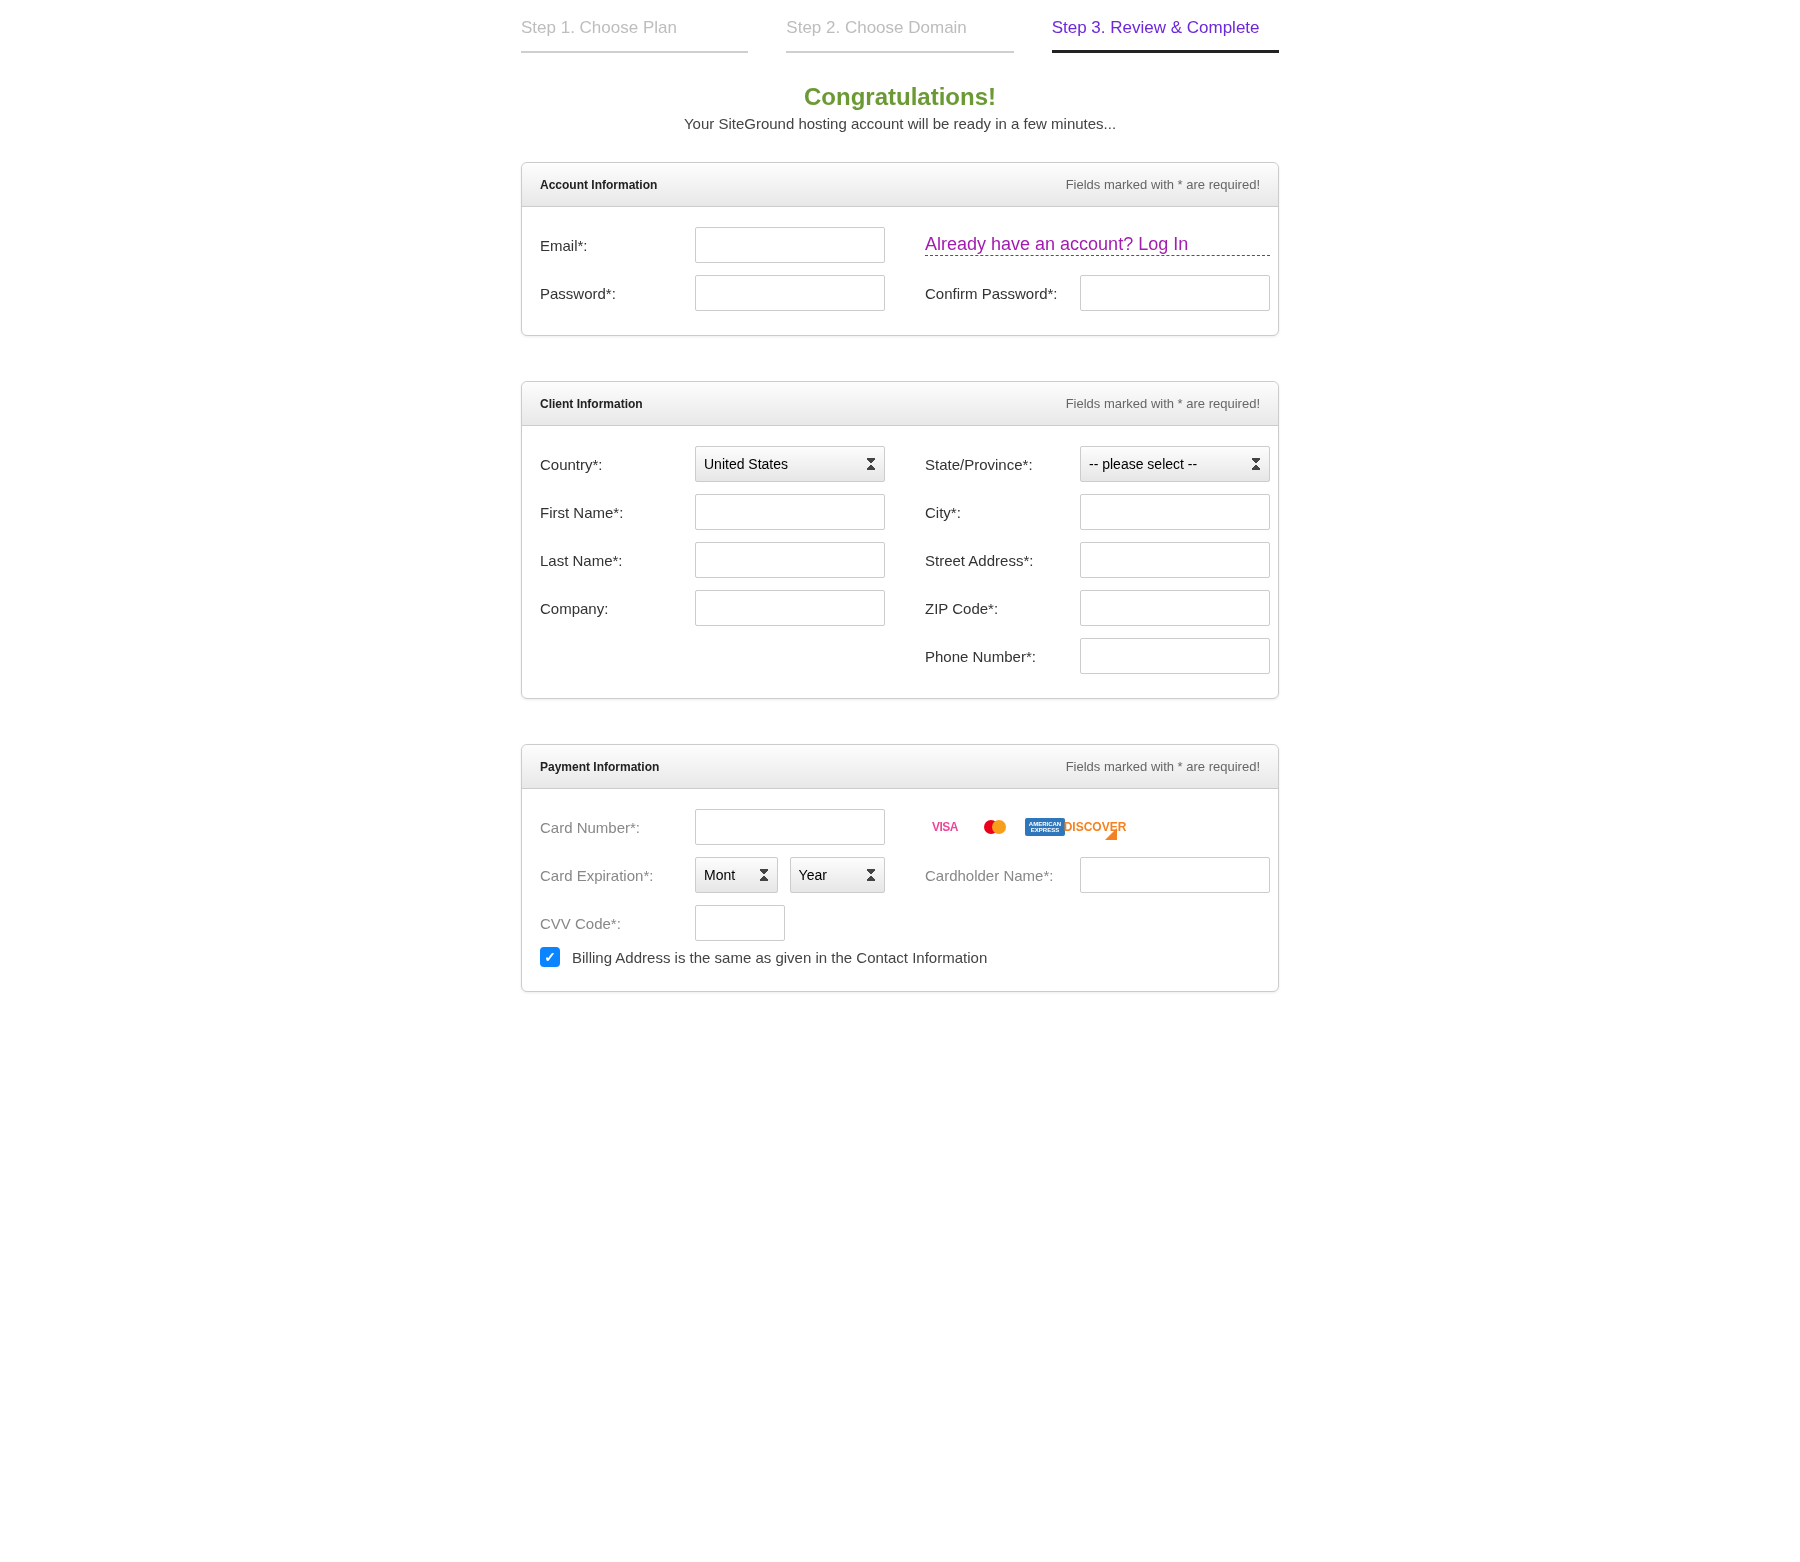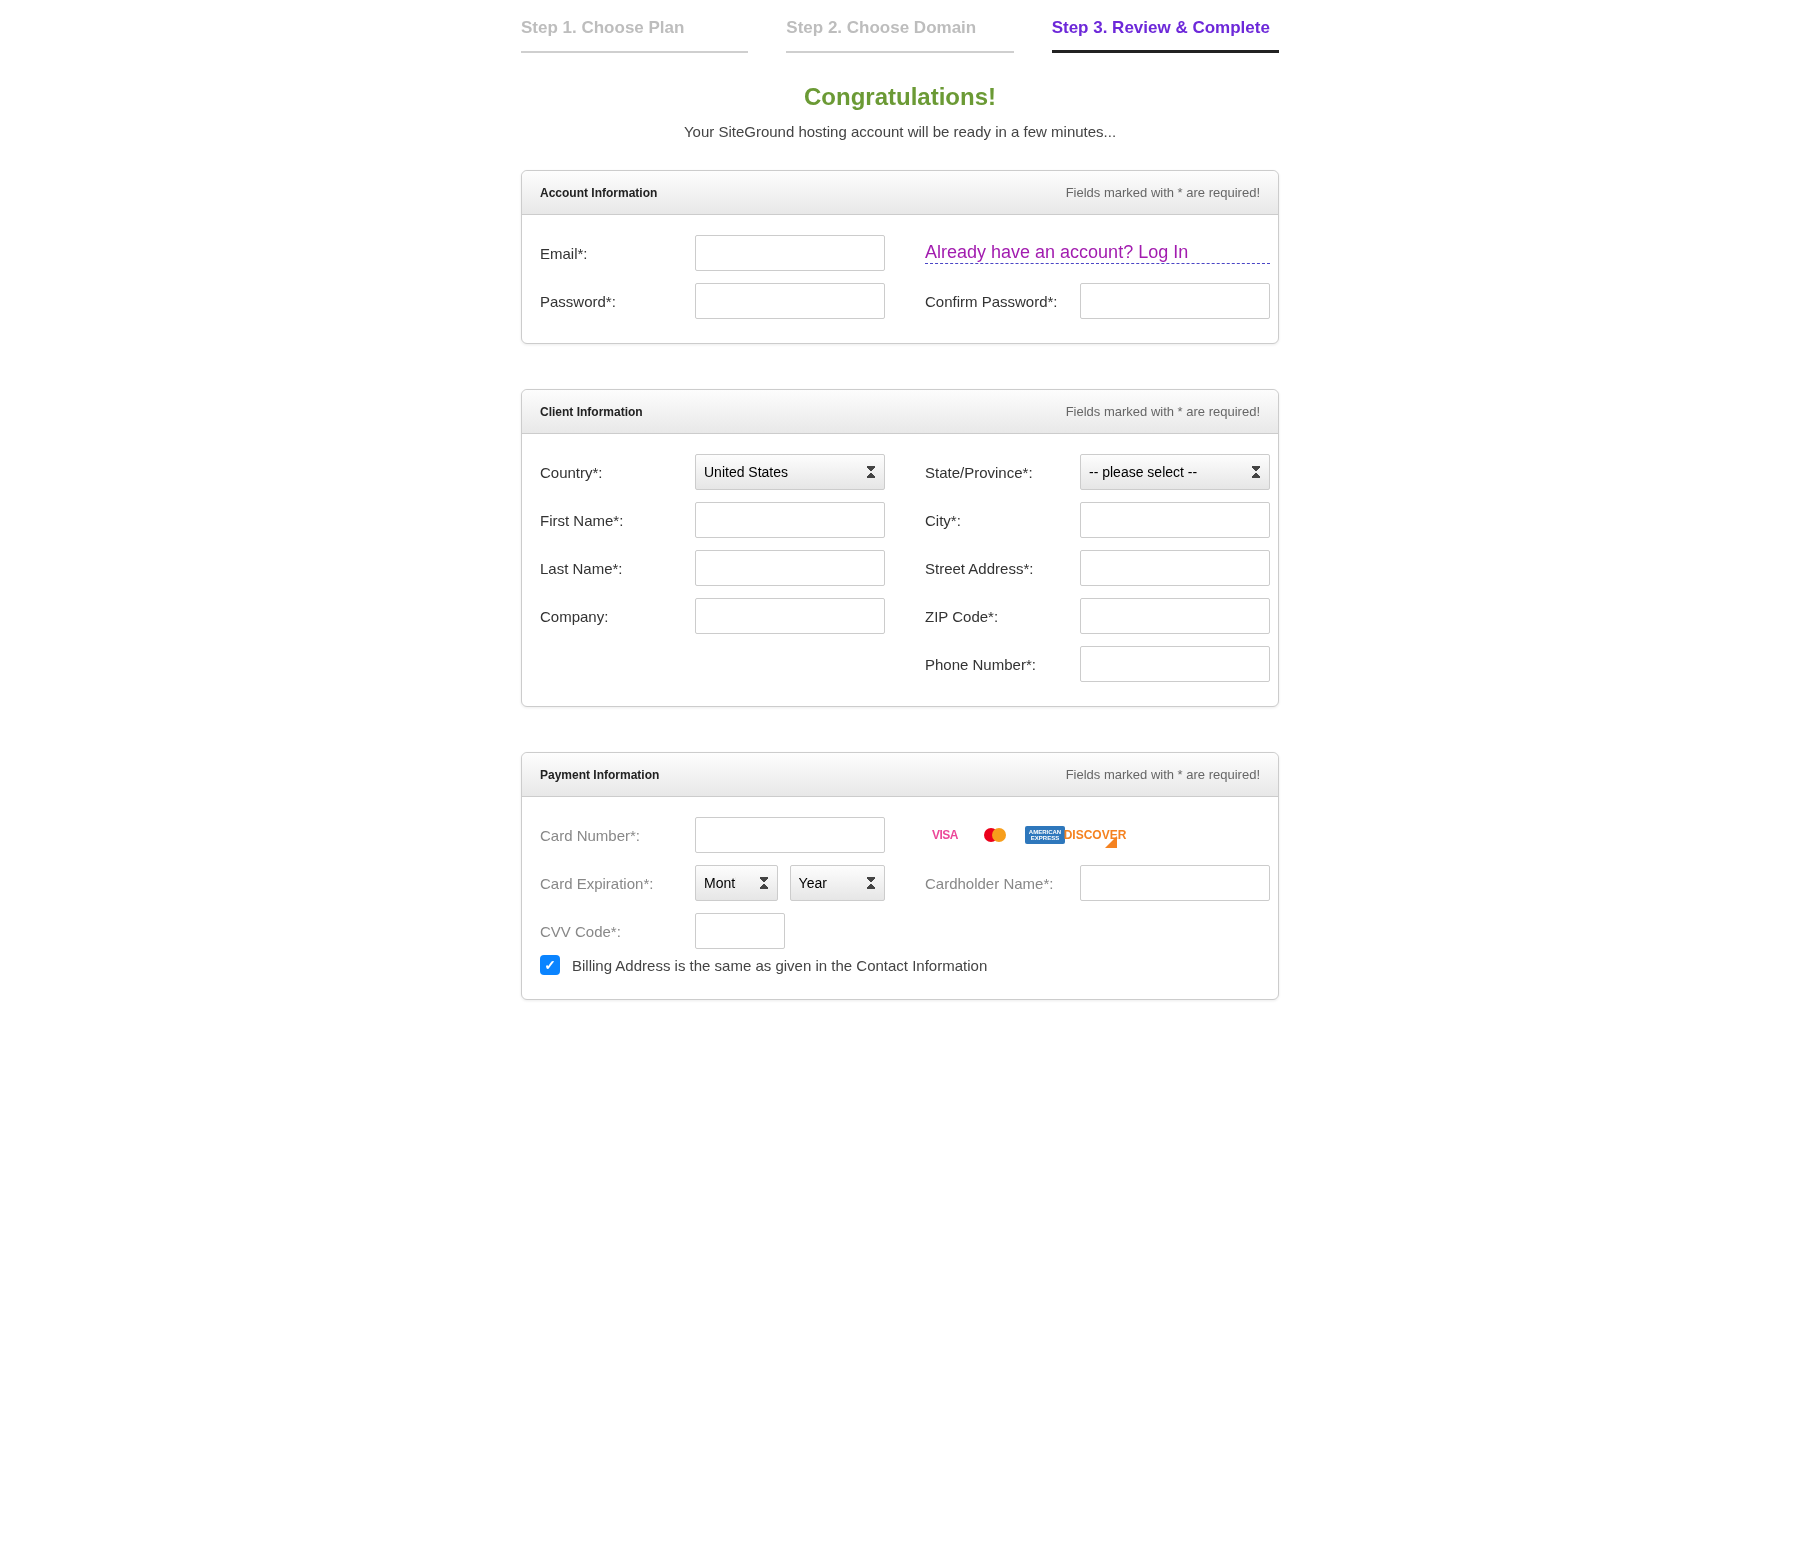--- a/index.html
+++ b/index.html
@@ -14,34 +14,34 @@
   .steps {
     display: flex;
     gap: 38px;
     margin: 0 auto 30px;
     width: 758px;
   }
   .step {
     flex: 1;
     padding: 8px 0 12px;
     font-size: 17px;
-    font-weight: 700;
+    font-weight: 400;
     color: #bdbdbd;
     border-bottom: 2px solid #cfcfcf;
   }
   .step.active {
     color: #6d28d9;
     border-bottom: 3px solid #222;
   }
   .congrats {
     text-align: center;
     font-size: 24px;
     font-weight: 700;
     color: #6b9a35;
-    margin-bottom: 12px;
+    margin-bottom: 4px;
   }
   .subtext {
     text-align: center;
     font-size: 15px;
     color: #444;
     margin-bottom: 30px;
   }
   .panel {
     width: 758px;
     margin: 0 auto 45px;

